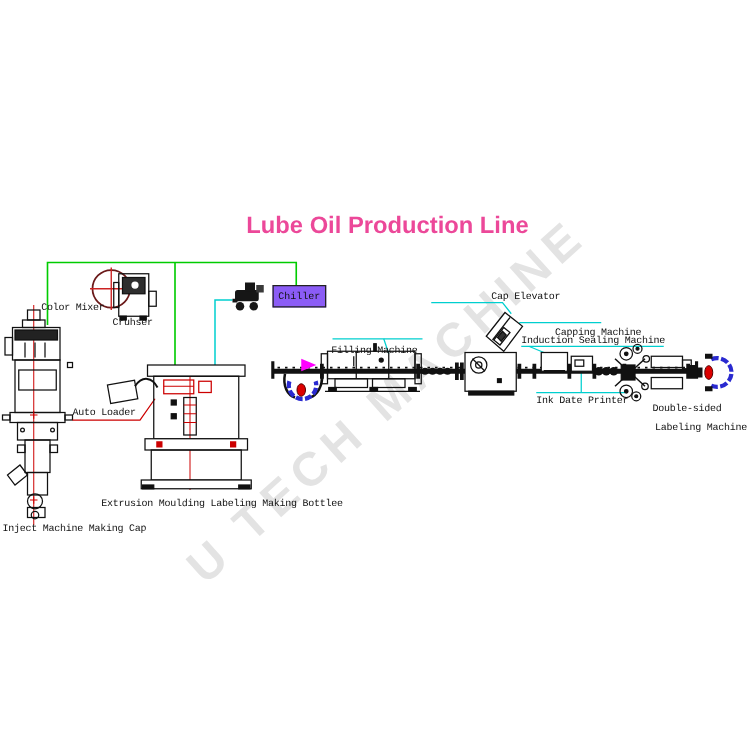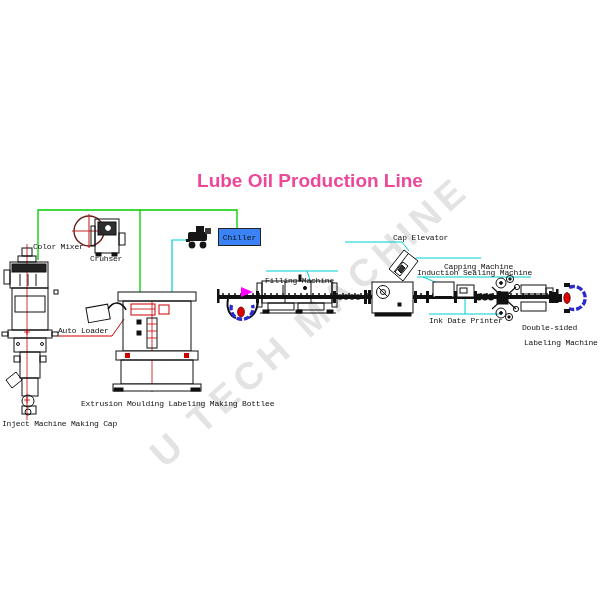--- a/index.html
+++ b/index.html
@@ -4,21 +4,21 @@
 <style>
   html,body{margin:0;padding:0;background:#fff;}
   #stage{position:relative;width:600px;height:600px;background:#ffffff;overflow:hidden;
          font-family:"Liberation Mono","DejaVu Sans Mono",monospace;}
   #art{position:absolute;left:0;top:0;}
   .lbl{position:absolute;font-size:8px;line-height:9px;color:#111;white-space:nowrap;letter-spacing:-0.2px;}
   .title{position:absolute;left:150px;top:170px;width:320px;text-align:center;
          font-family:"Liberation Sans","DejaVu Sans",sans-serif;font-weight:bold;
          font-size:19px;color:#ec4899;}
   .chillerbox{position:absolute;left:218px;top:228px;width:41px;height:16px;border:1px solid #222;
-         background:#3b82f6;display:flex;align-items:center;justify-content:center;
+         background:#8b5cf6;display:flex;align-items:center;justify-content:center;
          font-size:8px;color:#111;}
   .watermark{position:absolute;left:90px;top:300px;width:440px;text-align:center;
          transform:rotate(-42deg);font-family:"Liberation Sans",sans-serif;
          font-size:38px;font-weight:bold;letter-spacing:6px;color:rgba(185,185,185,0.40);
          pointer-events:none;}
 </style>
 </head>
 <body>
 
 <div id="stage">

